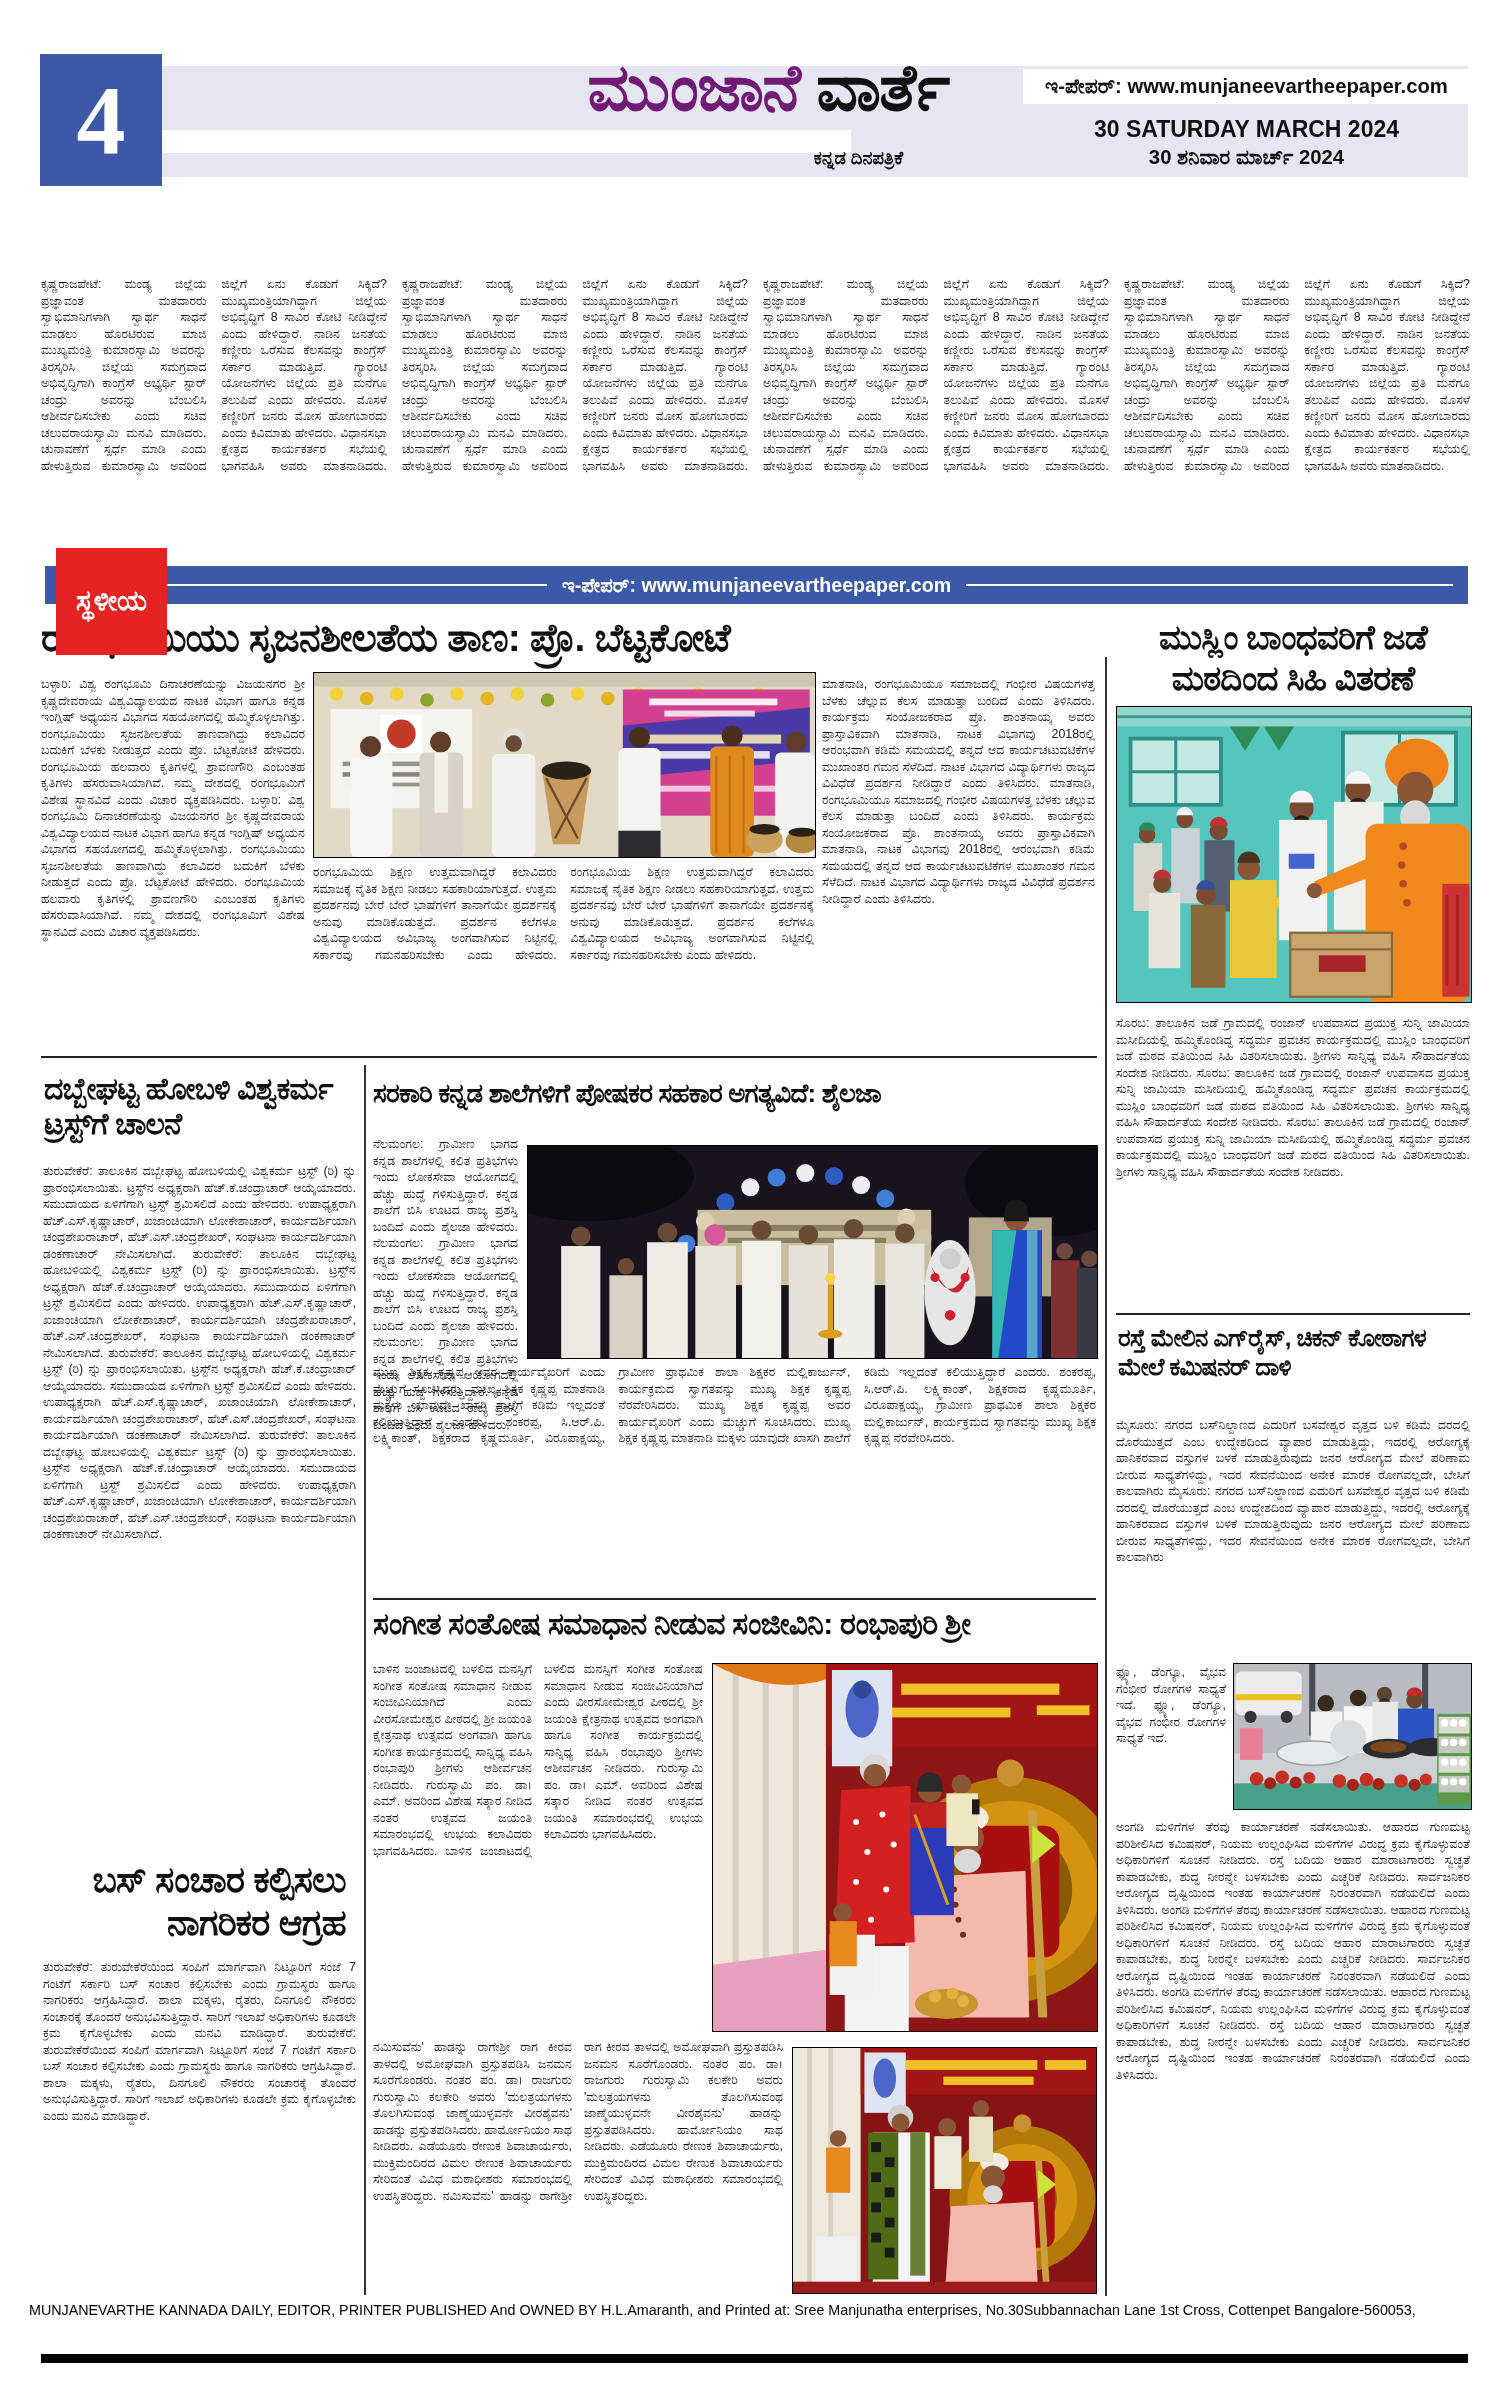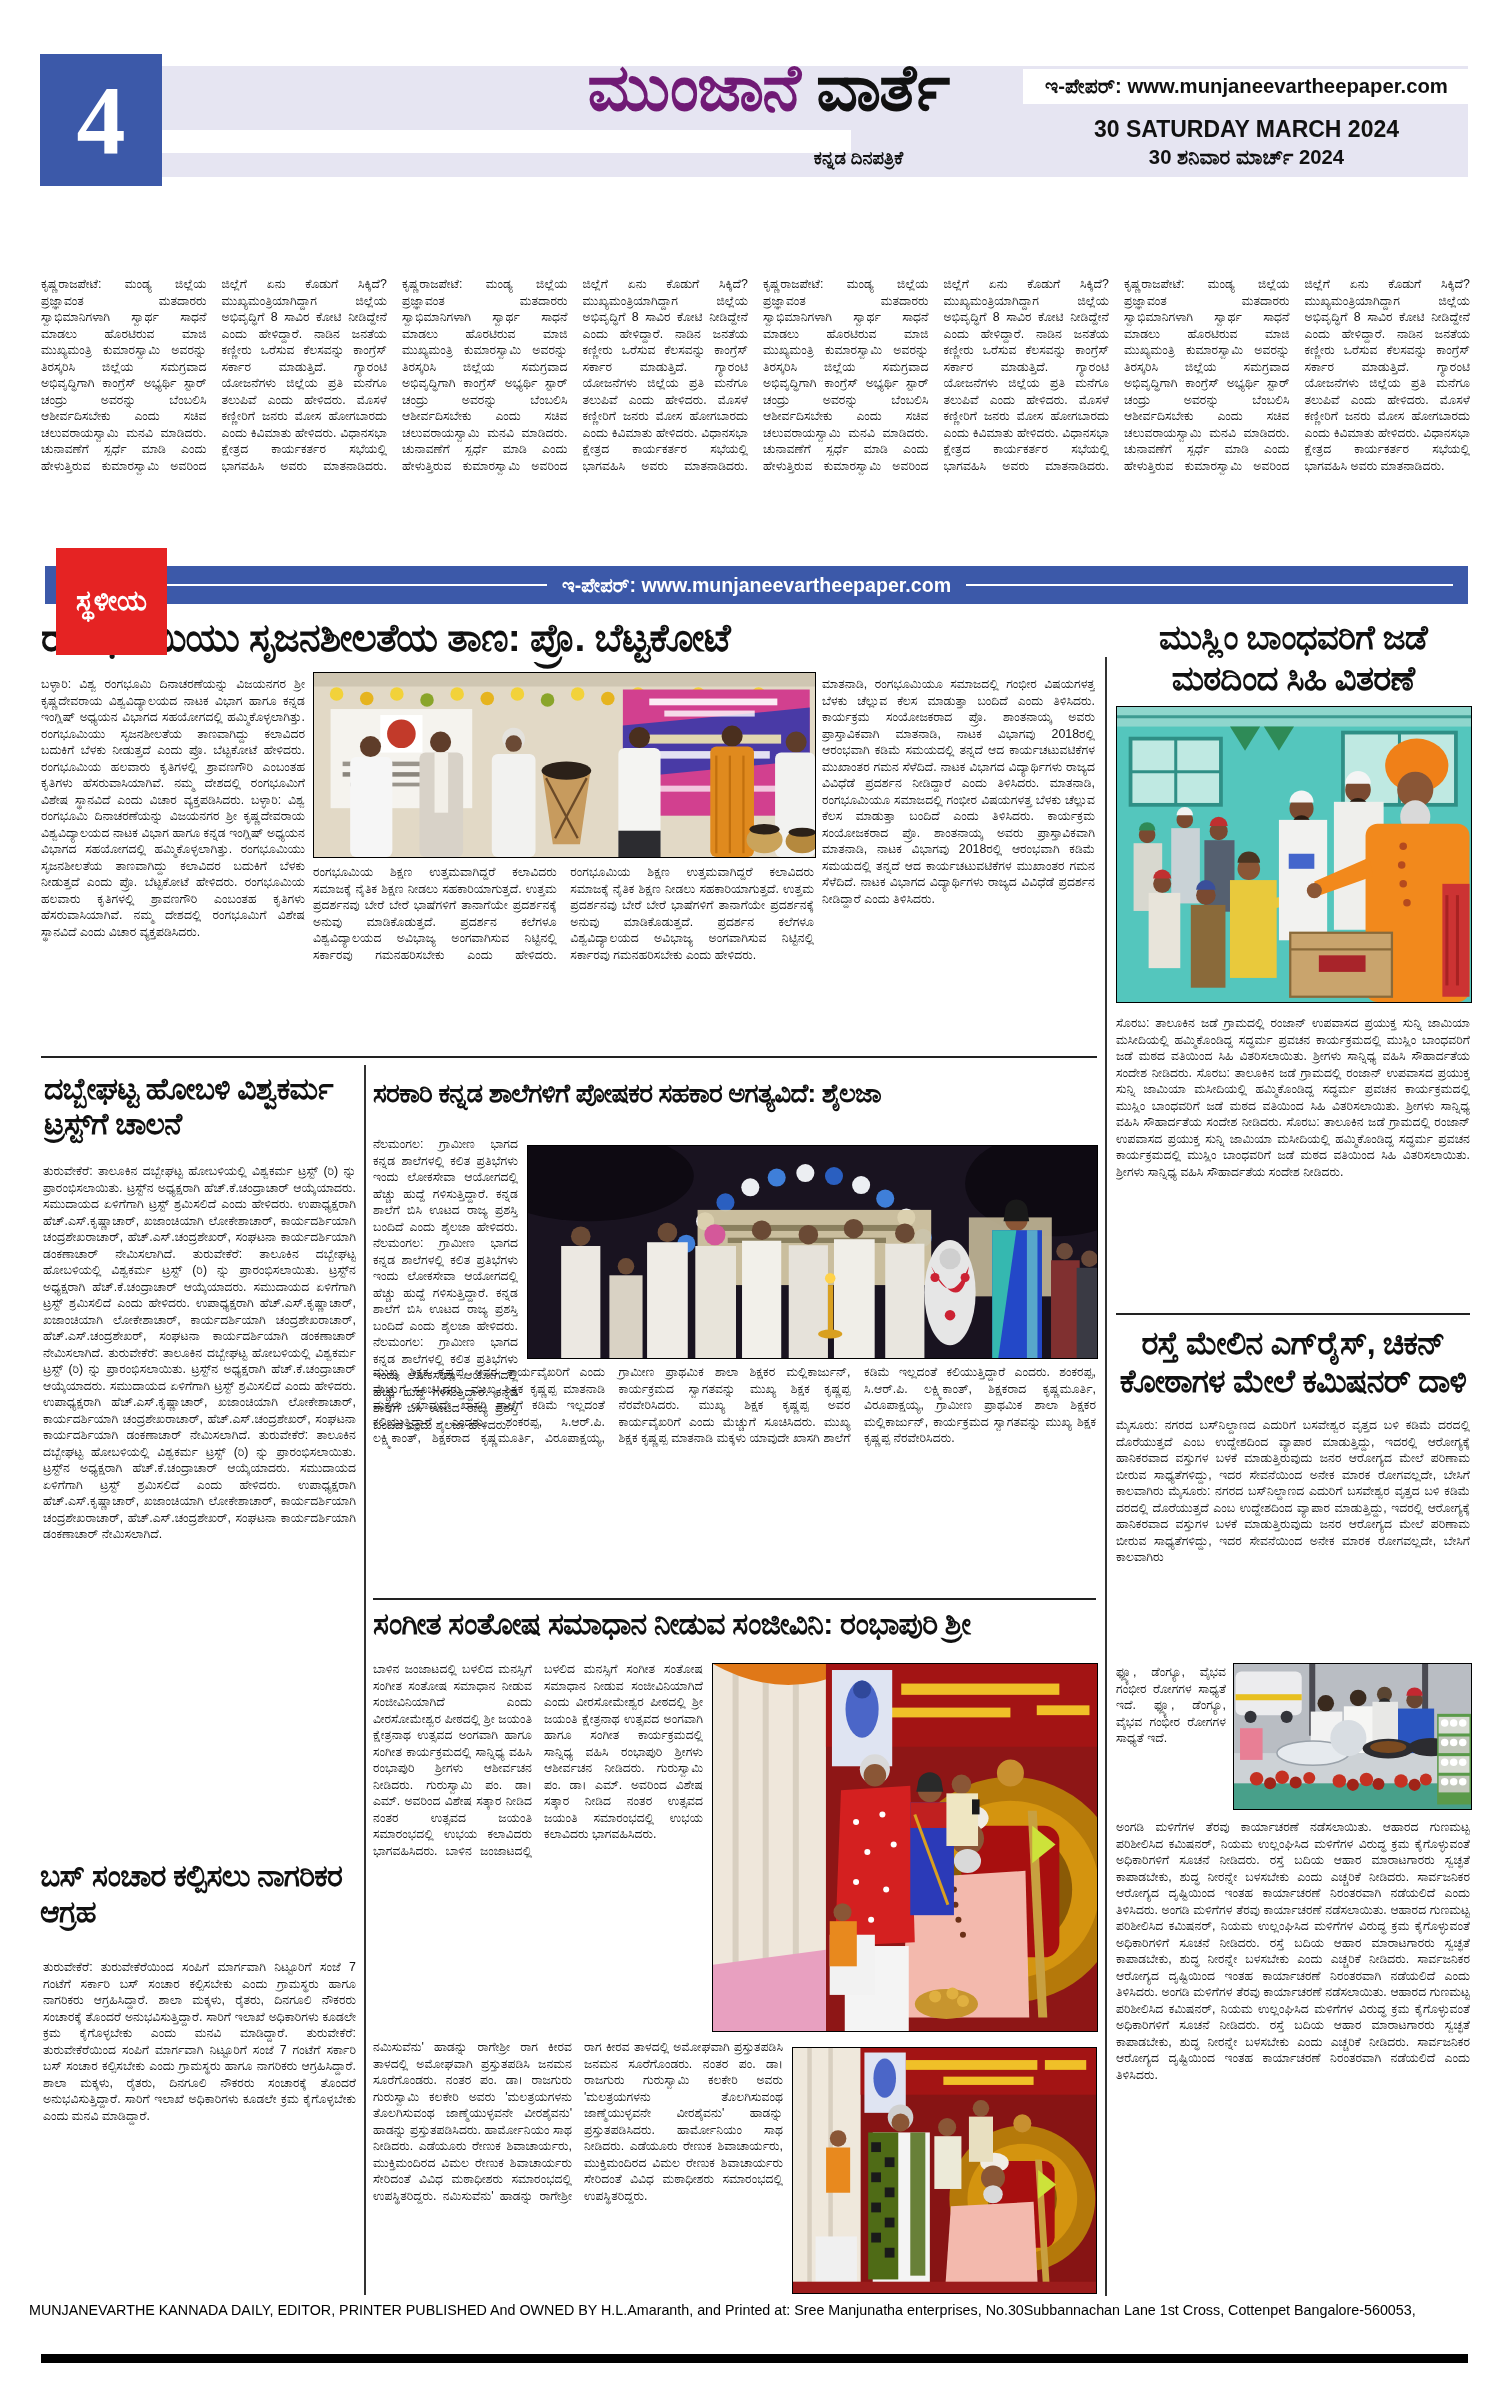--- a/index.html
+++ b/index.html
@@ -163,21 +163,21 @@
   <div class="abs body-txt just clip" style="left:313px;top:864px;width:501px;height:185px;column-count:2;column-gap:13.6px;">ರಂಗಭೂಮಿಯ ಶಿಕ್ಷಣ ಉತ್ತಮವಾಗಿದ್ದರೆ ಕಲಾವಿದರು ಸಮಾಜಕ್ಕೆ ನೈತಿಕ ಶಿಕ್ಷಣ ನೀಡಲು ಸಹಕಾರಿಯಾಗುತ್ತದೆ. ಉತ್ತಮ ಪ್ರದರ್ಶನವು ಬೇರೆ ಬೇರೆ ಭಾಷೆಗಳಿಗೆ ತಾನಾಗೆಯೇ ಪ್ರದರ್ಶನಕ್ಕೆ ಅನುವು ಮಾಡಿಕೊಡುತ್ತದೆ. ಪ್ರದರ್ಶನ ಕಲೆಗಳೂ ವಿಶ್ವವಿದ್ಯಾಲಯದ ಅವಿಭಾಜ್ಯ ಅಂಗವಾಗಿಸುವ ನಿಟ್ಟಿನಲ್ಲಿ ಸರ್ಕಾರವು ಗಮನಹರಿಸಬೇಕು ಎಂದು ಹೇಳಿದರು. ರಂಗಭೂಮಿಯ ಶಿಕ್ಷಣ ಉತ್ತಮವಾಗಿದ್ದರೆ ಕಲಾವಿದರು ಸಮಾಜಕ್ಕೆ ನೈತಿಕ ಶಿಕ್ಷಣ ನೀಡಲು ಸಹಕಾರಿಯಾಗುತ್ತದೆ. ಉತ್ತಮ ಪ್ರದರ್ಶನವು ಬೇರೆ ಬೇರೆ ಭಾಷೆಗಳಿಗೆ ತಾನಾಗೆಯೇ ಪ್ರದರ್ಶನಕ್ಕೆ ಅನುವು ಮಾಡಿಕೊಡುತ್ತದೆ. ಪ್ರದರ್ಶನ ಕಲೆಗಳೂ ವಿಶ್ವವಿದ್ಯಾಲಯದ ಅವಿಭಾಜ್ಯ ಅಂಗವಾಗಿಸುವ ನಿಟ್ಟಿನಲ್ಲಿ ಸರ್ಕಾರವು ಗಮನಹರಿಸಬೇಕು ಎಂದು ಹೇಳಿದರು.</div>
   <div class="abs body-txt just clip" style="left:822px;top:676px;width:273px;height:374px;">ಮಾತನಾಡಿ, ರಂಗಭೂಮಿಯೂ ಸಮಾಜದಲ್ಲಿ ಗಂಭೀರ ವಿಷಯಗಳತ್ತ ಬೆಳಕು ಚೆಲ್ಲುವ ಕೆಲಸ ಮಾಡುತ್ತಾ ಬಂದಿದೆ ಎಂದು ತಿಳಿಸಿದರು. ಕಾರ್ಯಕ್ರಮ ಸಂಯೋಜಕರಾದ ಪ್ರೊ. ಶಾಂತನಾಯ್ಕ ಅವರು ಪ್ರಾಸ್ತಾವಿಕವಾಗಿ ಮಾತನಾಡಿ, ನಾಟಕ ವಿಭಾಗವು 2018ರಲ್ಲಿ ಆರಂಭವಾಗಿ ಕಡಿಮೆ ಸಮಯದಲ್ಲಿ ತನ್ನದೆ ಆದ ಕಾರ್ಯಚಟುವಟಿಕೆಗಳ ಮುಖಾಂತರ ಗಮನ ಸೆಳೆದಿದೆ. ನಾಟಕ ವಿಭಾಗದ ವಿದ್ಯಾರ್ಥಿಗಳು ರಾಜ್ಯದ ವಿವಿಧೆಡೆ ಪ್ರದರ್ಶನ ನೀಡಿದ್ದಾರೆ ಎಂದು ತಿಳಿಸಿದರು. ಮಾತನಾಡಿ, ರಂಗಭೂಮಿಯೂ ಸಮಾಜದಲ್ಲಿ ಗಂಭೀರ ವಿಷಯಗಳತ್ತ ಬೆಳಕು ಚೆಲ್ಲುವ ಕೆಲಸ ಮಾಡುತ್ತಾ ಬಂದಿದೆ ಎಂದು ತಿಳಿಸಿದರು. ಕಾರ್ಯಕ್ರಮ ಸಂಯೋಜಕರಾದ ಪ್ರೊ. ಶಾಂತನಾಯ್ಕ ಅವರು ಪ್ರಾಸ್ತಾವಿಕವಾಗಿ ಮಾತನಾಡಿ, ನಾಟಕ ವಿಭಾಗವು 2018ರಲ್ಲಿ ಆರಂಭವಾಗಿ ಕಡಿಮೆ ಸಮಯದಲ್ಲಿ ತನ್ನದೆ ಆದ ಕಾರ್ಯಚಟುವಟಿಕೆಗಳ ಮುಖಾಂತರ ಗಮನ ಸೆಳೆದಿದೆ. ನಾಟಕ ವಿಭಾಗದ ವಿದ್ಯಾರ್ಥಿಗಳು ರಾಜ್ಯದ ವಿವಿಧೆಡೆ ಪ್ರದರ್ಶನ ನೀಡಿದ್ದಾರೆ ಎಂದು ತಿಳಿಸಿದರು.</div>
   <div class="abs hline" style="left:41px;top:1056px;width:1056px;"></div>
 
   <div class="abs vline" style="left:1105px;top:657px;height:1639px;"></div>
   <div class="abs vline" style="left:364px;top:1065px;height:1230px;"></div>
 
   <div class="abs head-xl clip" style="left:44px;top:1072px;width:313px;height:83px;font-size:30px;text-align:left;line-height:1.15;">ದಬ್ಬೇಘಟ್ಟ ಹೋಬಳಿ ವಿಶ್ವಕರ್ಮ ಟ್ರಸ್ಟ್‌ಗೆ ಚಾಲನೆ</div>
   <div class="abs body-txt just clip" style="left:43px;top:1163px;width:313px;height:681px;">ತುರುವೇಕೆರೆ: ತಾಲೂಕಿನ ದಬ್ಬೇಘಟ್ಟ ಹೋಬಳಿಯಲ್ಲಿ ವಿಶ್ವಕರ್ಮ ಟ್ರಸ್ಟ್ (ರಿ) ನ್ನು ಪ್ರಾರಂಭಿಸಲಾಯಿತು. ಟ್ರಸ್ಟ್‌ನ ಅಧ್ಯಕ್ಷರಾಗಿ ಹೆಚ್.ಕೆ.ಚಂದ್ರಾಚಾರ್ ಆಯ್ಕೆಯಾದರು. ಸಮುದಾಯದ ಏಳಿಗೆಗಾಗಿ ಟ್ರಸ್ಟ್ ಶ್ರಮಿಸಲಿದೆ ಎಂದು ಹೇಳಿದರು. ಉಪಾಧ್ಯಕ್ಷರಾಗಿ ಹೆಚ್.ಎಸ್.ಕೃಷ್ಣಾಚಾರ್, ಖಜಾಂಚಿಯಾಗಿ ಲೋಕೇಶಾಚಾರ್, ಕಾರ್ಯದರ್ಶಿಯಾಗಿ ಚಂದ್ರಶೇಖರಾಚಾರ್, ಹೆಚ್.ಎಸ್.ಚಂದ್ರಶೇಖರ್, ಸಂಘಟನಾ ಕಾರ್ಯದರ್ಶಿಯಾಗಿ ಡಂಕಣಾಚಾರ್ ನೇಮಿಸಲಾಗಿದೆ. ತುರುವೇಕೆರೆ: ತಾಲೂಕಿನ ದಬ್ಬೇಘಟ್ಟ ಹೋಬಳಿಯಲ್ಲಿ ವಿಶ್ವಕರ್ಮ ಟ್ರಸ್ಟ್ (ರಿ) ನ್ನು ಪ್ರಾರಂಭಿಸಲಾಯಿತು. ಟ್ರಸ್ಟ್‌ನ ಅಧ್ಯಕ್ಷರಾಗಿ ಹೆಚ್.ಕೆ.ಚಂದ್ರಾಚಾರ್ ಆಯ್ಕೆಯಾದರು. ಸಮುದಾಯದ ಏಳಿಗೆಗಾಗಿ ಟ್ರಸ್ಟ್ ಶ್ರಮಿಸಲಿದೆ ಎಂದು ಹೇಳಿದರು. ಉಪಾಧ್ಯಕ್ಷರಾಗಿ ಹೆಚ್.ಎಸ್.ಕೃಷ್ಣಾಚಾರ್, ಖಜಾಂಚಿಯಾಗಿ ಲೋಕೇಶಾಚಾರ್, ಕಾರ್ಯದರ್ಶಿಯಾಗಿ ಚಂದ್ರಶೇಖರಾಚಾರ್, ಹೆಚ್.ಎಸ್.ಚಂದ್ರಶೇಖರ್, ಸಂಘಟನಾ ಕಾರ್ಯದರ್ಶಿಯಾಗಿ ಡಂಕಣಾಚಾರ್ ನೇಮಿಸಲಾಗಿದೆ. ತುರುವೇಕೆರೆ: ತಾಲೂಕಿನ ದಬ್ಬೇಘಟ್ಟ ಹೋಬಳಿಯಲ್ಲಿ ವಿಶ್ವಕರ್ಮ ಟ್ರಸ್ಟ್ (ರಿ) ನ್ನು ಪ್ರಾರಂಭಿಸಲಾಯಿತು. ಟ್ರಸ್ಟ್‌ನ ಅಧ್ಯಕ್ಷರಾಗಿ ಹೆಚ್.ಕೆ.ಚಂದ್ರಾಚಾರ್ ಆಯ್ಕೆಯಾದರು. ಸಮುದಾಯದ ಏಳಿಗೆಗಾಗಿ ಟ್ರಸ್ಟ್ ಶ್ರಮಿಸಲಿದೆ ಎಂದು ಹೇಳಿದರು. ಉಪಾಧ್ಯಕ್ಷರಾಗಿ ಹೆಚ್.ಎಸ್.ಕೃಷ್ಣಾಚಾರ್, ಖಜಾಂಚಿಯಾಗಿ ಲೋಕೇಶಾಚಾರ್, ಕಾರ್ಯದರ್ಶಿಯಾಗಿ ಚಂದ್ರಶೇಖರಾಚಾರ್, ಹೆಚ್.ಎಸ್.ಚಂದ್ರಶೇಖರ್, ಸಂಘಟನಾ ಕಾರ್ಯದರ್ಶಿಯಾಗಿ ಡಂಕಣಾಚಾರ್ ನೇಮಿಸಲಾಗಿದೆ. ತುರುವೇಕೆರೆ: ತಾಲೂಕಿನ ದಬ್ಬೇಘಟ್ಟ ಹೋಬಳಿಯಲ್ಲಿ ವಿಶ್ವಕರ್ಮ ಟ್ರಸ್ಟ್ (ರಿ) ನ್ನು ಪ್ರಾರಂಭಿಸಲಾಯಿತು. ಟ್ರಸ್ಟ್‌ನ ಅಧ್ಯಕ್ಷರಾಗಿ ಹೆಚ್.ಕೆ.ಚಂದ್ರಾಚಾರ್ ಆಯ್ಕೆಯಾದರು. ಸಮುದಾಯದ ಏಳಿಗೆಗಾಗಿ ಟ್ರಸ್ಟ್ ಶ್ರಮಿಸಲಿದೆ ಎಂದು ಹೇಳಿದರು. ಉಪಾಧ್ಯಕ್ಷರಾಗಿ ಹೆಚ್.ಎಸ್.ಕೃಷ್ಣಾಚಾರ್, ಖಜಾಂಚಿಯಾಗಿ ಲೋಕೇಶಾಚಾರ್, ಕಾರ್ಯದರ್ಶಿಯಾಗಿ ಚಂದ್ರಶೇಖರಾಚಾರ್, ಹೆಚ್.ಎಸ್.ಚಂದ್ರಶೇಖರ್, ಸಂಘಟನಾ ಕಾರ್ಯದರ್ಶಿಯಾಗಿ ಡಂಕಣಾಚಾರ್ ನೇಮಿಸಲಾಗಿದೆ.</div>
 
-  <div class="abs head-xl clip" style="left:40px;top:1858px;width:313px;height:90px;font-size:30px;text-align:left;line-height:1.2;">ಬಸ್ ಸಂಚಾರ ಕಲ್ಪಿಸಲು ನಾಗರಿಕರ ಆಗ್ರಹ</div>
+  <div class="abs head-xl clip" style="left:33px;top:1858px;width:313px;height:90px;font-size:36px;text-align:right;line-height:1.2;">ಬಸ್ ಸಂಚಾರ ಕಲ್ಪಿಸಲು ನಾಗರಿಕರ ಆಗ್ರಹ</div>
   <div class="abs body-txt just clip" style="left:43px;top:1959px;width:313px;height:334px;">ತುರುವೇಕೆರೆ: ತುರುವೇಕೆರೆಯಿಂದ ಸಂಪಿಗೆ ಮಾರ್ಗವಾಗಿ ನಿಟ್ಟೂರಿಗೆ ಸಂಜೆ 7 ಗಂಟೆಗೆ ಸರ್ಕಾರಿ ಬಸ್ ಸಂಚಾರ ಕಲ್ಪಿಸಬೇಕು ಎಂದು ಗ್ರಾಮಸ್ಥರು ಹಾಗೂ ನಾಗರಿಕರು ಆಗ್ರಹಿಸಿದ್ದಾರೆ. ಶಾಲಾ ಮಕ್ಕಳು, ರೈತರು, ದಿನಗೂಲಿ ನೌಕರರು ಸಂಚಾರಕ್ಕೆ ತೊಂದರೆ ಅನುಭವಿಸುತ್ತಿದ್ದಾರೆ. ಸಾರಿಗೆ ಇಲಾಖೆ ಅಧಿಕಾರಿಗಳು ಕೂಡಲೇ ಕ್ರಮ ಕೈಗೊಳ್ಳಬೇಕು ಎಂದು ಮನವಿ ಮಾಡಿದ್ದಾರೆ. ತುರುವೇಕೆರೆ: ತುರುವೇಕೆರೆಯಿಂದ ಸಂಪಿಗೆ ಮಾರ್ಗವಾಗಿ ನಿಟ್ಟೂರಿಗೆ ಸಂಜೆ 7 ಗಂಟೆಗೆ ಸರ್ಕಾರಿ ಬಸ್ ಸಂಚಾರ ಕಲ್ಪಿಸಬೇಕು ಎಂದು ಗ್ರಾಮಸ್ಥರು ಹಾಗೂ ನಾಗರಿಕರು ಆಗ್ರಹಿಸಿದ್ದಾರೆ. ಶಾಲಾ ಮಕ್ಕಳು, ರೈತರು, ದಿನಗೂಲಿ ನೌಕರರು ಸಂಚಾರಕ್ಕೆ ತೊಂದರೆ ಅನುಭವಿಸುತ್ತಿದ್ದಾರೆ. ಸಾರಿಗೆ ಇಲಾಖೆ ಅಧಿಕಾರಿಗಳು ಕೂಡಲೇ ಕ್ರಮ ಕೈಗೊಳ್ಳಬೇಕು ಎಂದು ಮನವಿ ಮಾಡಿದ್ದಾರೆ.</div>
 
   <div class="abs head-xl clip" style="left:373px;top:1078px;width:723px;height:47px;font-size:26px;">ಸರಕಾರಿ ಕನ್ನಡ ಶಾಲೆಗಳಿಗೆ ಪೋಷಕರ ಸಹಕಾರ ಅಗತ್ಯವಿದೆ: ಶೈಲಜಾ</div>
   <div class="abs body-txt just clip" style="left:373px;top:1136px;width:145px;height:452px;">ನೆಲಮಂಗಲ: ಗ್ರಾಮೀಣ ಭಾಗದ ಕನ್ನಡ ಶಾಲೆಗಳಲ್ಲಿ ಕಲಿತ ಪ್ರತಿಭೆಗಳು ಇಂದು ಲೋಕಸೇವಾ ಆಯೋಗದಲ್ಲಿ ಹೆಚ್ಚು ಹುದ್ದೆ ಗಳಿಸುತ್ತಿದ್ದಾರೆ. ಕನ್ನಡ ಶಾಲೆಗೆ ಬಿಸಿ ಊಟದ ರಾಜ್ಯ ಪ್ರಶಸ್ತಿ ಬಂದಿದೆ ಎಂದು ಶೈಲಜಾ ಹೇಳಿದರು. ನೆಲಮಂಗಲ: ಗ್ರಾಮೀಣ ಭಾಗದ ಕನ್ನಡ ಶಾಲೆಗಳಲ್ಲಿ ಕಲಿತ ಪ್ರತಿಭೆಗಳು ಇಂದು ಲೋಕಸೇವಾ ಆಯೋಗದಲ್ಲಿ ಹೆಚ್ಚು ಹುದ್ದೆ ಗಳಿಸುತ್ತಿದ್ದಾರೆ. ಕನ್ನಡ ಶಾಲೆಗೆ ಬಿಸಿ ಊಟದ ರಾಜ್ಯ ಪ್ರಶಸ್ತಿ ಬಂದಿದೆ ಎಂದು ಶೈಲಜಾ ಹೇಳಿದರು. ನೆಲಮಂಗಲ: ಗ್ರಾಮೀಣ ಭಾಗದ ಕನ್ನಡ ಶಾಲೆಗಳಲ್ಲಿ ಕಲಿತ ಪ್ರತಿಭೆಗಳು ಇಂದು ಲೋಕಸೇವಾ ಆಯೋಗದಲ್ಲಿ ಹೆಚ್ಚು ಹುದ್ದೆ ಗಳಿಸುತ್ತಿದ್ದಾರೆ. ಕನ್ನಡ ಶಾಲೆಗೆ ಬಿಸಿ ಊಟದ ರಾಜ್ಯ ಪ್ರಶಸ್ತಿ ಬಂದಿದೆ ಎಂದು ಶೈಲಜಾ ಹೇಳಿದರು.</div>
 
   <div class="abs photo" style="left:527px;top:1145px;width:569px;height:212px;">
     <svg width="569" height="212" viewBox="0 0 755 282" preserveAspectRatio="none">
       <rect width="755" height="282" fill="#191320"></rect>
       <ellipse cx="80" cy="40" rx="140" ry="60" fill="#0e0a12"></ellipse>
       <ellipse cx="700" cy="50" rx="120" ry="70" fill="#0e0a12"></ellipse>
@@ -458,21 +458,21 @@
         <rect x="432" y="235" width="36" height="150" fill="#cc3333"></rect>
         <line x1="438" y1="250" x2="438" y2="370" stroke="#a82222" stroke-width="4"></line>
         <line x1="452" y1="250" x2="452" y2="370" stroke="#a82222" stroke-width="4"></line>
       </g>
     </svg>
   </div>
 
   <div class="abs body-txt just clip" style="left:1116px;top:1015px;width:354px;height:292px;">ಸೊರಬ: ತಾಲೂಕಿನ ಜಡೆ ಗ್ರಾಮದಲ್ಲಿ ರಂಜಾನ್ ಉಪವಾಸದ ಪ್ರಯುಕ್ತ ಸುನ್ನಿ ಜಾಮಿಯಾ ಮಸೀದಿಯಲ್ಲಿ ಹಮ್ಮಿಕೊಂಡಿದ್ದ ಸದ್ಧರ್ಮ ಪ್ರವಚನ ಕಾರ್ಯಕ್ರಮದಲ್ಲಿ ಮುಸ್ಲಿಂ ಬಾಂಧವರಿಗೆ ಜಡೆ ಮಠದ ವತಿಯಿಂದ ಸಿಹಿ ವಿತರಿಸಲಾಯಿತು. ಶ್ರೀಗಳು ಸಾನ್ನಿಧ್ಯ ವಹಿಸಿ ಸೌಹಾರ್ದತೆಯ ಸಂದೇಶ ನೀಡಿದರು. ಸೊರಬ: ತಾಲೂಕಿನ ಜಡೆ ಗ್ರಾಮದಲ್ಲಿ ರಂಜಾನ್ ಉಪವಾಸದ ಪ್ರಯುಕ್ತ ಸುನ್ನಿ ಜಾಮಿಯಾ ಮಸೀದಿಯಲ್ಲಿ ಹಮ್ಮಿಕೊಂಡಿದ್ದ ಸದ್ಧರ್ಮ ಪ್ರವಚನ ಕಾರ್ಯಕ್ರಮದಲ್ಲಿ ಮುಸ್ಲಿಂ ಬಾಂಧವರಿಗೆ ಜಡೆ ಮಠದ ವತಿಯಿಂದ ಸಿಹಿ ವಿತರಿಸಲಾಯಿತು. ಶ್ರೀಗಳು ಸಾನ್ನಿಧ್ಯ ವಹಿಸಿ ಸೌಹಾರ್ದತೆಯ ಸಂದೇಶ ನೀಡಿದರು. ಸೊರಬ: ತಾಲೂಕಿನ ಜಡೆ ಗ್ರಾಮದಲ್ಲಿ ರಂಜಾನ್ ಉಪವಾಸದ ಪ್ರಯುಕ್ತ ಸುನ್ನಿ ಜಾಮಿಯಾ ಮಸೀದಿಯಲ್ಲಿ ಹಮ್ಮಿಕೊಂಡಿದ್ದ ಸದ್ಧರ್ಮ ಪ್ರವಚನ ಕಾರ್ಯಕ್ರಮದಲ್ಲಿ ಮುಸ್ಲಿಂ ಬಾಂಧವರಿಗೆ ಜಡೆ ಮಠದ ವತಿಯಿಂದ ಸಿಹಿ ವಿತರಿಸಲಾಯಿತು. ಶ್ರೀಗಳು ಸಾನ್ನಿಧ್ಯ ವಹಿಸಿ ಸೌಹಾರ್ದತೆಯ ಸಂದೇಶ ನೀಡಿದರು.</div>
   <div class="abs hline" style="left:1116px;top:1313px;width:354px;"></div>
 
-  <div class="abs head-xl clip" style="left:1118px;top:1324px;width:350px;height:84px;font-size:32px;text-align:center;line-height:1.2;">ರಸ್ತೆ ಮೇಲಿನ ಎಗ್‌ರೈಸ್, ಚಿಕನ್ ಕೋಠಾಗಳ ಮೇಲೆ ಕಮಿಷನರ್ ದಾಳಿ</div>
+  <div class="abs head-xl clip" style="left:1118px;top:1324px;width:350px;height:84px;font-size:24px;text-align:left;line-height:1.2;">ರಸ್ತೆ ಮೇಲಿನ ಎಗ್‌ರೈಸ್, ಚಿಕನ್ ಕೋಠಾಗಳ ಮೇಲೆ ಕಮಿಷನರ್ ದಾಳಿ</div>
   <div class="abs body-txt just clip" style="left:1116px;top:1417px;width:354px;height:242px;">ಮೈಸೂರು: ನಗರದ ಬಸ್‌ನಿಲ್ದಾಣದ ಎದುರಿಗೆ ಬಸವೇಶ್ವರ ವೃತ್ತದ ಬಳಿ ಕಡಿಮೆ ದರದಲ್ಲಿ ದೊರೆಯುತ್ತದೆ ಎಂಬ ಉದ್ದೇಶದಿಂದ ವ್ಯಾಪಾರ ಮಾಡುತ್ತಿದ್ದು, ಇದರಲ್ಲಿ ಆರೋಗ್ಯಕ್ಕೆ ಹಾನಿಕರವಾದ ವಸ್ತುಗಳ ಬಳಕೆ ಮಾಡುತ್ತಿರುವುದು ಜನರ ಆರೋಗ್ಯದ ಮೇಲೆ ಪರಿಣಾಮ ಬೀರುವ ಸಾಧ್ಯತೆಗಳಿದ್ದು, ಇದರ ಸೇವನೆಯಿಂದ ಅನೇಕ ಮಾರಕ ರೋಗವಲ್ಲದೇ, ಬೇಸಿಗೆ ಕಾಲವಾಗಿರು ಮೈಸೂರು: ನಗರದ ಬಸ್‌ನಿಲ್ದಾಣದ ಎದುರಿಗೆ ಬಸವೇಶ್ವರ ವೃತ್ತದ ಬಳಿ ಕಡಿಮೆ ದರದಲ್ಲಿ ದೊರೆಯುತ್ತದೆ ಎಂಬ ಉದ್ದೇಶದಿಂದ ವ್ಯಾಪಾರ ಮಾಡುತ್ತಿದ್ದು, ಇದರಲ್ಲಿ ಆರೋಗ್ಯಕ್ಕೆ ಹಾನಿಕರವಾದ ವಸ್ತುಗಳ ಬಳಕೆ ಮಾಡುತ್ತಿರುವುದು ಜನರ ಆರೋಗ್ಯದ ಮೇಲೆ ಪರಿಣಾಮ ಬೀರುವ ಸಾಧ್ಯತೆಗಳಿದ್ದು, ಇದರ ಸೇವನೆಯಿಂದ ಅನೇಕ ಮಾರಕ ರೋಗವಲ್ಲದೇ, ಬೇಸಿಗೆ ಕಾಲವಾಗಿರು</div>
   <div class="abs body-txt just clip" style="left:1116px;top:1664px;width:110px;height:146px;">ಫ್ಲ್ಯೂ, ಡೆಂಗ್ಯೂ, ವೈಭವ ಗಂಭೀರ ರೋಗಗಳ ಸಾಧ್ಯತೆ ಇದೆ. ಫ್ಲ್ಯೂ, ಡೆಂಗ್ಯೂ, ವೈಭವ ಗಂಭೀರ ರೋಗಗಳ ಸಾಧ್ಯತೆ ಇದೆ.</div>
 
   <div class="abs photo" style="left:1233px;top:1663px;width:237px;height:145px;">
     <svg width="237" height="145" viewBox="0 0 315 192" preserveAspectRatio="none">
       <rect width="315" height="192" fill="#b9bdc3"></rect>
       <g>
         <rect x="2" y="10" width="88" height="58" rx="8" fill="#ececee"></rect>
         <rect x="2" y="40" width="88" height="8" fill="#e8c020"></rect>
         <circle cx="22" cy="70" r="8" fill="#33343a"></circle>

